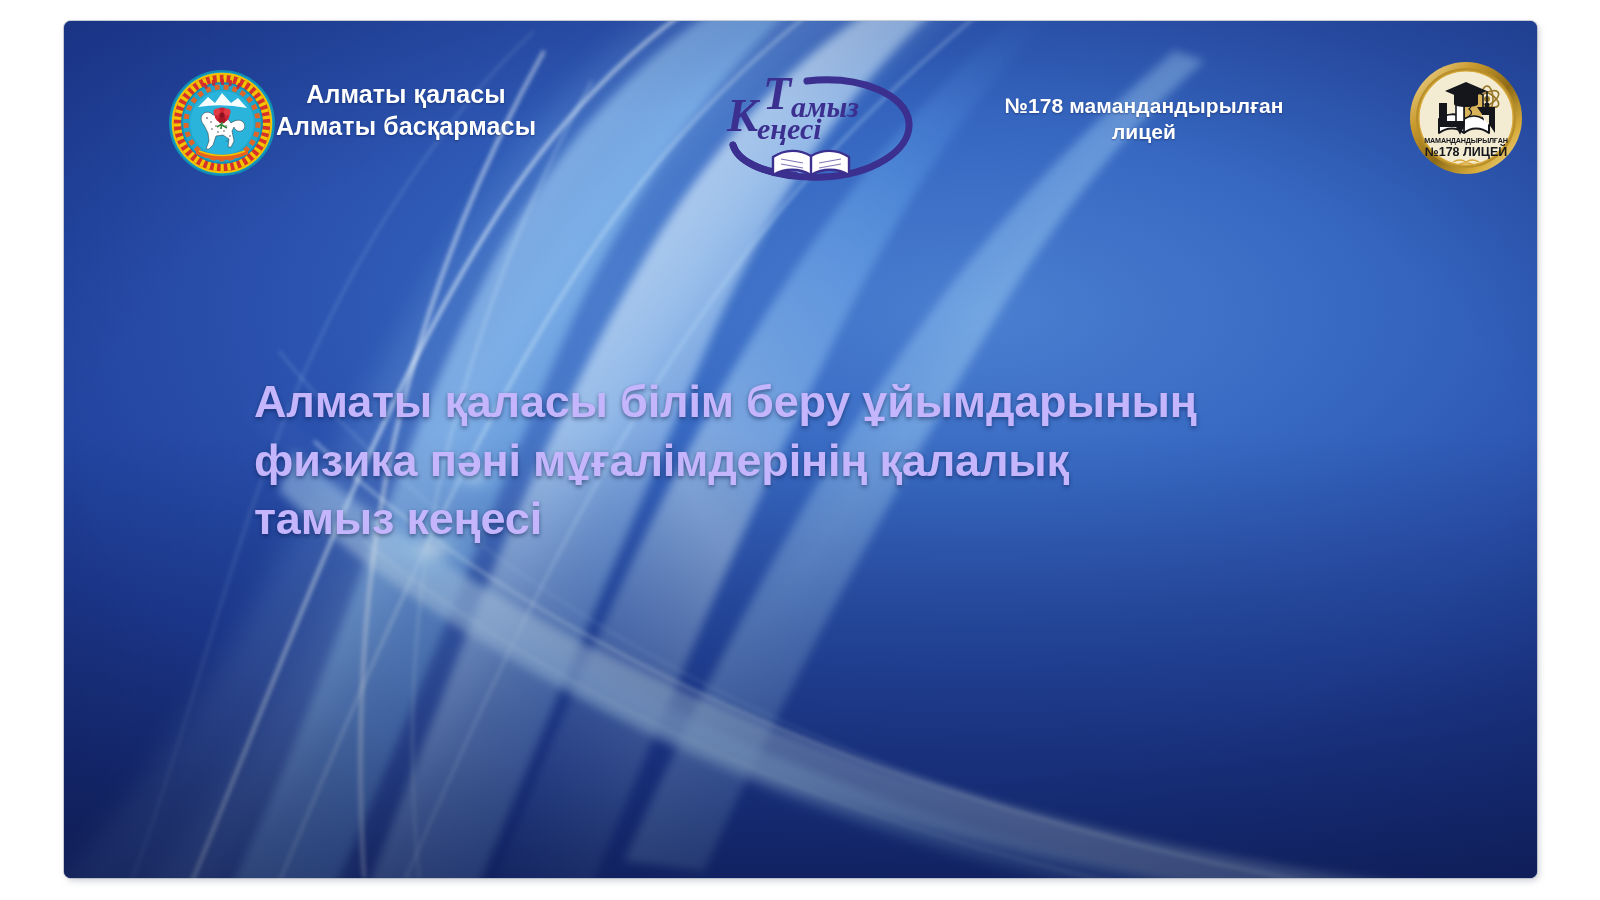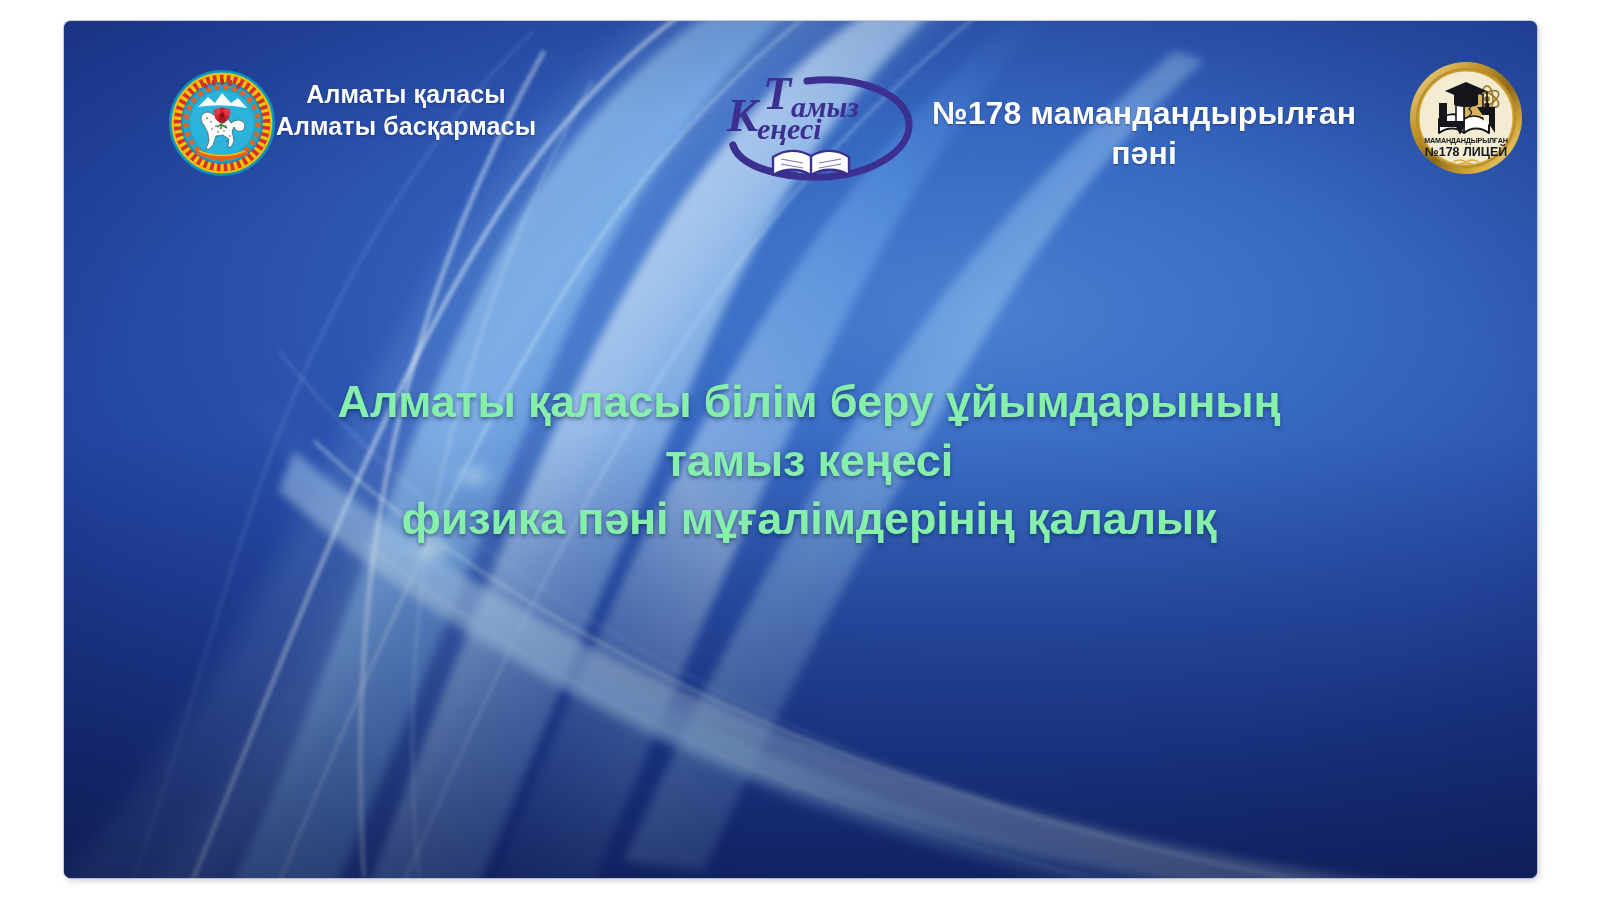--- a/index.html
+++ b/index.html
@@ -62,31 +62,31 @@
   #dept-title {
     left: 172px;
     top: 58px;
     width: 340px;
     font-size: 25px;
   }
   #lyceum-title {
     left: 860px;
     top: 72px;
     width: 440px;
-    font-size: 32px;
+    font-size: 21px;
   }
 
   
   #main-title {
     position: absolute;
     left: 190px;
     top: 352px;
     width: 1110px;
-    text-align: center;
-    color: #86efac;
+    text-align: left;
+    color: #c4b5fd;
     font-weight: bold;
     font-size: 45px;
     line-height: 1.30;
     letter-spacing: -0.2px;
     text-shadow: 0 2px 4px rgba(8,22,70,0.50);
   }
 
   
   .logo-box { position: absolute; }
   #almaty-emblem { left: 104px; top: 48px; width: 108px; height: 108px; }
@@ -265,21 +265,21 @@
       <g transform="translate(62,74)">
         <path d="M0 18 C12 10, 26 10, 38 17 C50 10, 64 10, 76 18 L76 36 C64 29, 50 29, 38 36 C26 29, 12 29, 0 36 Z" fill="#ffffff" stroke="#3b2f8f" stroke-width="2.4" stroke-linejoin="round"></path>
         <path d="M38 17 L38 36" stroke="#3b2f8f" stroke-width="2.4"></path>
         <path d="M8 20 L30 24 M8 25 L30 29 M46 24 L68 20 M46 29 L68 25" stroke="#3b2f8f" stroke-width="1.1" opacity="0.65"></path>
       </g>
     </svg>
   </div>
 
   <div class="hdr-text" id="lyceum-title">
     <div>№178 мамандандырылған</div>
-    <div>пәні</div>
+    <div>лицей</div>
   </div>
 
   <div class="logo-box" id="lyceum-emblem">
     <svg viewBox="0 0 114 114" width="114" height="114">
       <defs>
         <linearGradient id="goldRim" x1="0" y1="0" x2="1" y2="1">
           <stop offset="0%" stop-color="#f6e3a8"></stop>
           <stop offset="30%" stop-color="#c99a2e"></stop>
           <stop offset="55%" stop-color="#8d6a16"></stop>
           <stop offset="78%" stop-color="#d8ad3d"></stop>
@@ -325,17 +325,17 @@
 
       <g stroke="#d9a93a" stroke-width="1.3" fill="none">
         <path d="M44 101 Q51 97, 57 101 Q63 97, 70 101"></path>
         <path d="M48 104 Q57 100, 66 104"></path>
       </g>
     </svg>
   </div>
 
   <div id="main-title">
     <div>Алматы қаласы білім беру ұйымдарының</div>
+    <div>физика пәні мұғалімдерінің қалалық</div>
     <div>тамыз кеңесі</div>
-    <div>физика пәні мұғалімдерінің қалалық</div>
   </div>
 
 </div>
 
 </body></html>

